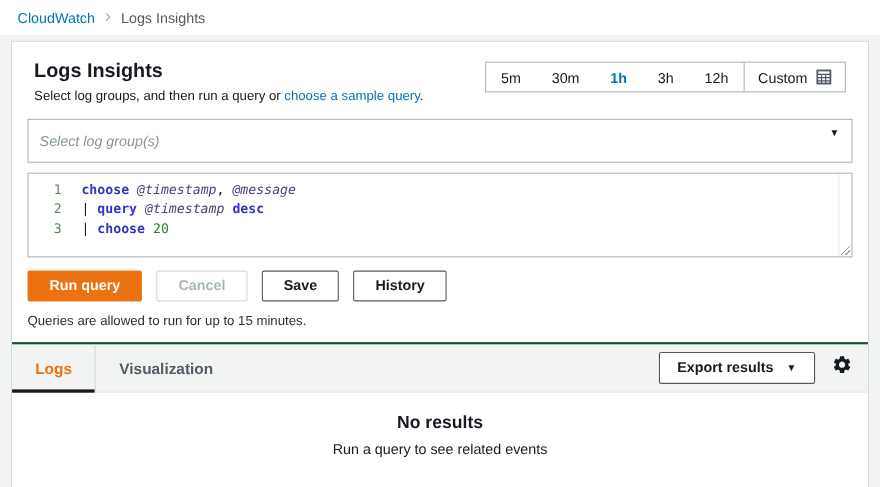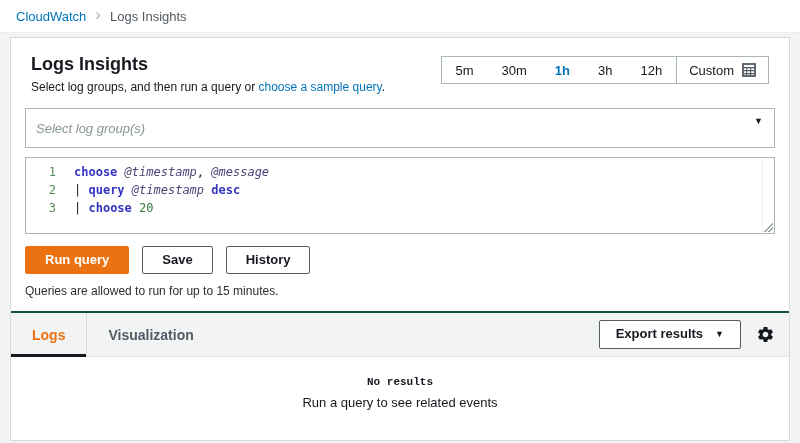--- a/index.html
+++ b/index.html
@@ -84,27 +84,27 @@
     display:flex; align-items:center; border-bottom:1px solid #e4e4e4;
   }
   .tab { height:100%; display:flex; align-items:center; padding:0 21px;
     font-size:14px; font-weight:700; cursor:pointer; position:relative; }
   .tab-active { color:#ec7211; }
   .tab-active::after {
     content:""; position:absolute; left:0; right:0; bottom:-1px; height:3px; background:#16191f;
   }
   .tab-inactive { color:#545b64; }
   .tab-divider { width:1px; align-self:stretch; background:#d5dbdb; }
-  .tab-actions { margin-left:auto; display:flex; align-items:center; gap:11px; padding-right:12px; }
+  .tab-actions { margin-left:auto; display:flex; align-items:flex-start; gap:11px; padding-right:12px; }
   .btn-small { padding:5px 16px; }
   .btn-caret { font-size:9px; margin-left:12px; position:relative; top:-1px; }
   .gear-btn { background:none; border:none; cursor:pointer; padding:2px; display:flex; margin-left:2px; }
   
   .results-panel { background:#fff; text-align:center; padding:19px 0 30px; }
-  .no-results-title { font-size:11px; font-weight:700; margin-bottom:7px;font-family:Liberation Mono, monospace; }
+  .no-results-title { font-size:16px; font-weight:700; margin-bottom:7px; }
   .no-results-msg { font-size:13px; }
   .icon-svg { display:block; }
 </style>
 </head>
 <body>
 
 <div class="breadcrumb-bar">
   <a class="crumb-link">CloudWatch</a>
   <span class="crumb-chevron">›</span>
   <span class="crumb-current">Logs Insights</span>
@@ -154,20 +154,21 @@
           <span class="qnum">3</span>
           <span class="qcode"><span class="tok-plain">| </span><span class="tok-keyword">choose</span><span class="tok-plain"> </span><span class="tok-number">20</span></span>
         </div>
       </div>
     <div class="editor-scroll-gutter"></div>
     <div class="resize-grip"></div>
   </div>
 
   <div class="btn-row">
     <button class="btn btn-primary">Run query</button>
+    <button class="btn btn-disabled">Cancel</button>
     <button class="btn">Save</button>
     <button class="btn">History</button>
   </div>
   <div class="helper-text">Queries are allowed to run for up to 15 minutes.</div>
 
   <div class="tab-strip">
     <div class="tab tab-active">Logs</div>
     <div class="tab-divider"></div>
     <div class="tab tab-inactive">Visualization</div>
     <div class="tab-actions">

